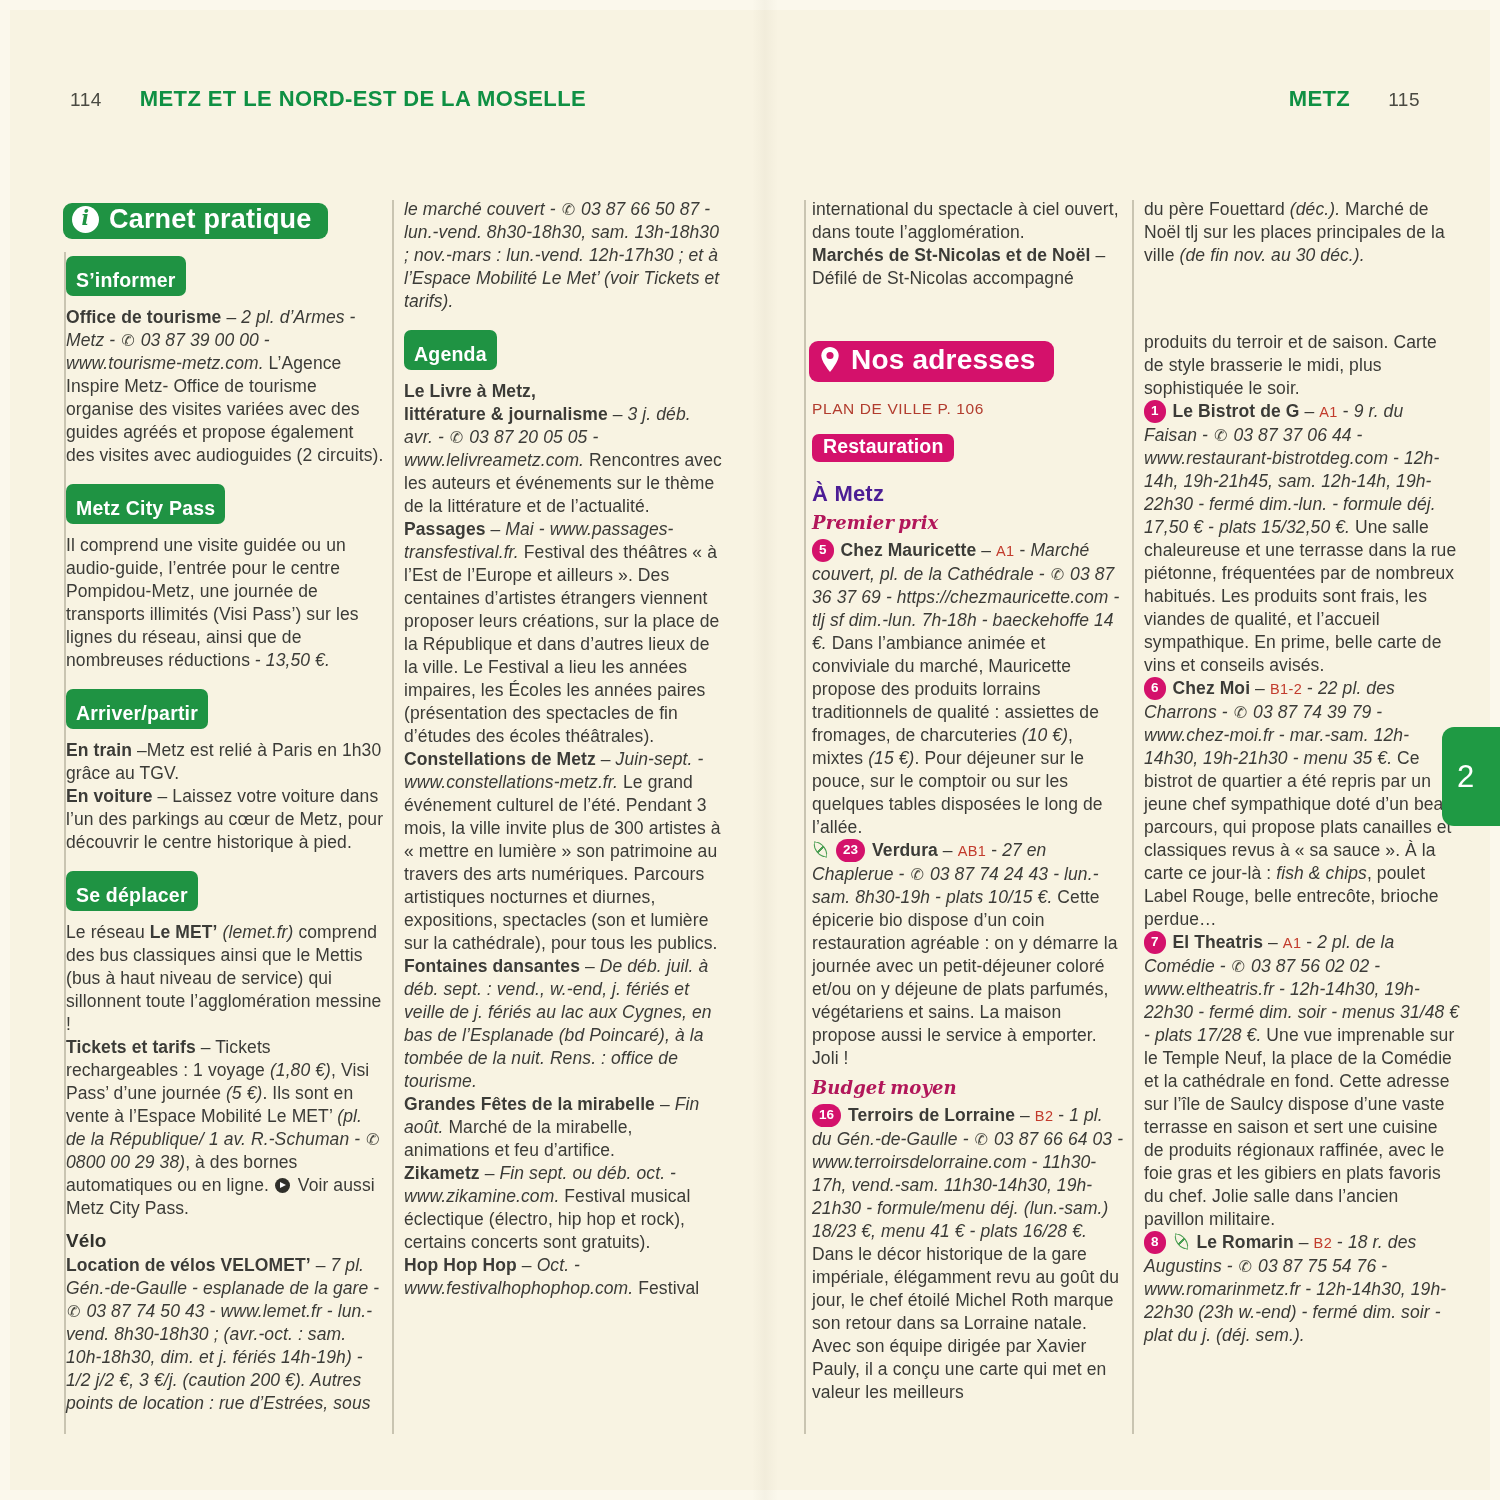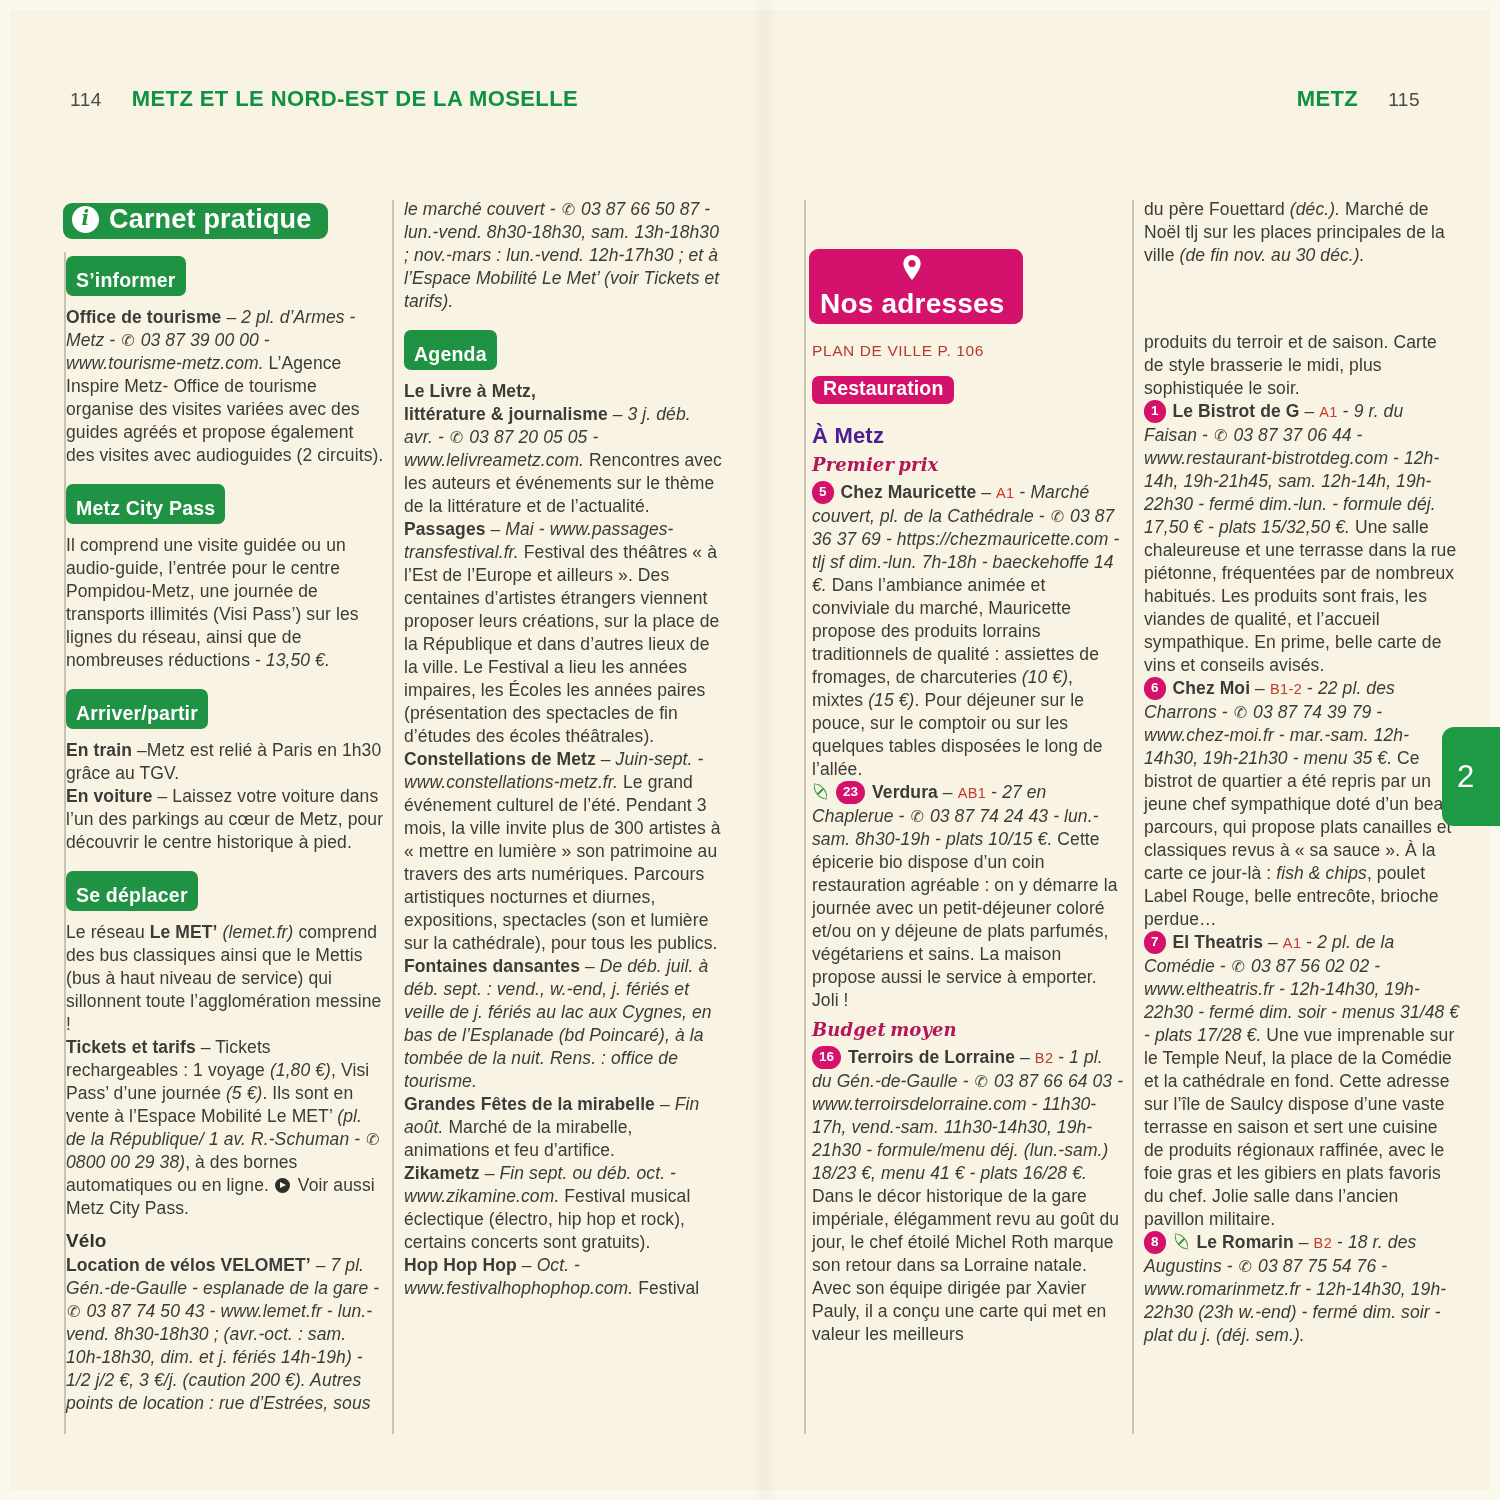--- a/index.html
+++ b/index.html
@@ -12,21 +12,21 @@
   }
   .sheet{
     position:absolute;inset:10px;
     background:#f8f3e2;
   }
   .gutter{
     position:absolute;top:0;bottom:0;left:752px;width:26px;
     background:linear-gradient(90deg,rgba(0,0,0,0) 0%,rgba(120,110,80,0.05) 50%,rgba(0,0,0,0) 100%);
   }
   
-  .runhead{position:absolute;top:86px;display:flex;align-items:baseline;gap:30px;}
+  .runhead{position:absolute;top:86px;display:flex;align-items:baseline;gap:38px;}
   .runhead-left{left:70px;}
   .runhead-right{right:80px;}
   .folio{font-size:19px;color:#4a4a42;letter-spacing:0.5px;}
   .runtitle{font-size:22px;font-weight:bold;color:#0f9043;letter-spacing:0.4px;}
   
   .vrule{position:absolute;width:1.5px;background:#c9c4b1;}
   
   .col{position:absolute;font-size:17.5px;line-height:23px;letter-spacing:0.1px;}
   #col1{left:66px;top:203px;width:318px;}
   #col2{left:404px;top:198px;width:318px;}
@@ -53,21 +53,21 @@
     background:#1f9343;color:#fff;font-weight:bold;font-size:19.5px;
     padding:13px 10px 4px;border-radius:7px;margin:17px 0 10px;
     letter-spacing:0.2px;
   }
   .subhead{font-size:19px;font-weight:bold;color:#32322d;margin:9px 0 2px;}
   
   .adr-box{
     display:flex;align-items:center;gap:11px;width:fit-content;
     background:#d4116b;color:#fff;border-radius:9px;
     padding:5px 18px 9px 11px;margin:51px 0 0 -3px;
-    font-size:28px;font-weight:bold;letter-spacing:0.2px;flex-direction:column;
+    font-size:28px;font-weight:bold;letter-spacing:0.2px;
   }
   .plan-note{color:#b23c2e;font-size:15.5px;letter-spacing:0.6px;margin:15px 0 8px;}
   .badge-pink{
     display:block;width:fit-content;
     background:#d4116b;color:#fff;font-weight:bold;font-size:19.5px;
     padding:1px 11px 4px;border-radius:7px;margin:14px 0 20px;
   }
   .city-head{font-size:22px;font-weight:bold;color:#4c1d95;margin:14px 0 3px;letter-spacing:0.2px;}
   .price-head{
     font-family:"DejaVu Serif",serif;font-style:italic;font-weight:bold;
@@ -147,20 +147,21 @@
     <div class="badge-green">Agenda</div>
     <p class="para"><span class="b">Le Livre à Metz,</span><br><span class="b">littérature &amp; journalisme</span><span class=""> – </span><span class=" it">3 j. déb. avr. - </span><span class="phone-glyph">✆</span><span class=" it"> 03 87 20 05 05 - www.lelivreametz.com.</span><span class=""> Rencontres avec les auteurs et événements sur le thème de la littérature et de l’actualité.</span></p>
     <p class="para"><span class="b">Passages</span><span class=""> – </span><span class=" it">Mai - www.passages-transfestival.fr.</span><span class=""> Festival des théâtres « à l’Est de l’Europe et ailleurs ». Des centaines d’artistes étrangers viennent proposer leurs créations, sur la place de la République et dans d’autres lieux de la ville. Le Festival a lieu les années impaires, les Écoles les années paires (présentation des spectacles de fin d’études des écoles théâtrales).</span></p>
     <p class="para"><span class="b">Constellations de Metz</span><span class=""> – </span><span class=" it">Juin-sept. - www.constellations-metz.fr.</span><span class=""> Le grand événement culturel de l’été. Pendant 3 mois, la ville invite plus de 300 artistes à « mettre en lumière » son patrimoine au travers des arts numériques. Parcours artistiques nocturnes et diurnes, expositions, spectacles (son et lumière sur la cathédrale), pour tous les publics.</span></p>
     <p class="para"><span class="b">Fontaines dansantes</span><span class=""> – </span><span class=" it">De déb. juil. à déb. sept. : vend., w.-end, j. fériés et veille de j. fériés au lac aux Cygnes, en bas de l’Esplanade (bd Poincaré), à la tombée de la nuit. Rens. : office de tourisme.</span></p>
     <p class="para"><span class="b">Grandes Fêtes de la mirabelle</span><span class=""> – </span><span class=" it">Fin août.</span><span class=""> Marché de la mirabelle, animations et feu d’artifice.</span></p>
     <p class="para"><span class="b">Zikametz</span><span class=""> – </span><span class=" it">Fin sept. ou déb. oct. - www.zikamine.com.</span><span class=""> Festival musical éclectique (électro, hip hop et rock), certains concerts sont gratuits).</span></p>
     <p class="para"><span class="b">Hop Hop Hop</span><span class=""> – </span><span class=" it">Oct. - www.festivalhophophop.com.</span><span class=""> Festival</span></p>
   </div>
 <div id="col3" class="col">
+    <p class="para"><span class="">international du spectacle à ciel ouvert, dans toute l’agglomération.</span><br><span class="b">Marchés de St-Nicolas et de Noël</span><span class=""> – Défilé de St-Nicolas accompagné</span></p>
     <div class="adr-box">
       <svg class="pin-svg" width="20" height="27" viewBox="0 0 24 32">
         <path d="M12 1C6.2 1 1.6 5.6 1.6 11.3 1.6 19 12 31 12 31s10.4-12 10.4-19.7C22.4 5.6 17.8 1 12 1z" fill="#ffffff"></path>
         <circle cx="12" cy="11.2" r="4.3" fill="#d4116b"></circle>
       </svg>
       <span>Nos adresses</span>
     </div>
     <div class="plan-note">PLAN DE VILLE P. 106</div>
     <div class="badge-pink">Restauration</div>
     <div class="city-head">À Metz</div>

